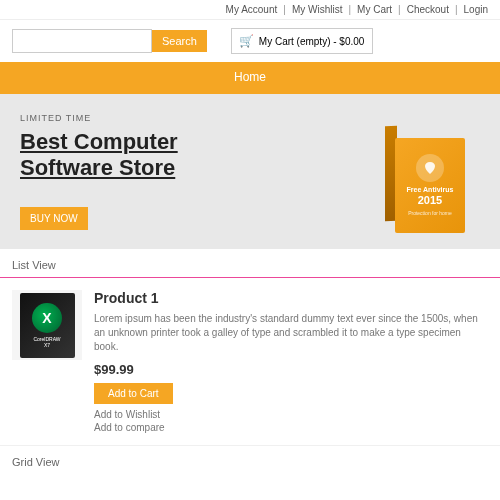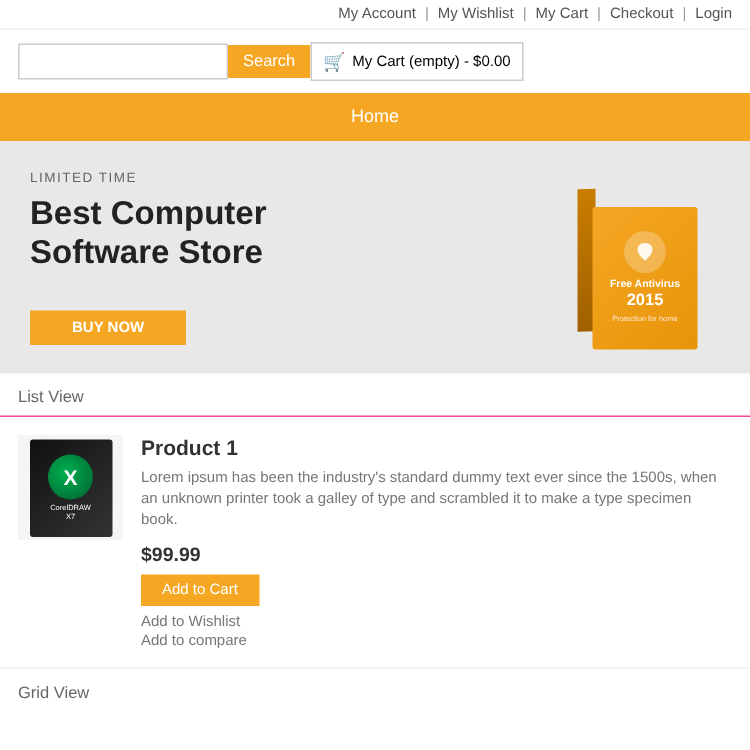--- a/index.html
+++ b/index.html
@@ -29,21 +29,21 @@
     .logo {
       font-size: 22px;
       font-weight: bold;
     }
     .logo .software { color: #f5a623; }
     .logo .tech { color: #333; }
 
     .header-right {
       display: flex;
       align-items: center;
-      gap: 0;
+      gap: 24px;
     }
     .search-form {
       display: flex;
       align-items: center;
     }
     .search-input {
       border: 1px solid #ccc;
       padding: 5px 8px;
       font-size: 11px;
       width: 140px;
@@ -95,30 +95,30 @@
       background: #e8e8e8;
       position: relative;
       height: 155px;
       display: flex;
       align-items: center;
       padding: 16px 20px;
       overflow: hidden;
     }
     .hero-text { flex: 1; }
     .hero-text .limited { font-size: 9px; color: #666; letter-spacing: 1px; text-transform: uppercase; margin-bottom: 6px; }
-    .hero-text h1 { font-size: 22px; font-weight: bold; color: #222; line-height: 1.2; margin-bottom: 12px; }
+    .hero-text h1 { font-size: 22px; font-weight: bold; color: #222; line-height: 1.2; margin-bottom: 12px; text-decoration: underline; }
     .buy-now-btn {
       background: #f5a623;
       color: #fff;
       border: none;
-      padding: 6px 28px;
+      padding: 6px 10px;
       font-size: 10px;
       cursor: pointer;
       text-transform: uppercase;
-      font-weight: bold;
+      font-weight: normal;
     }
     .hero-image {
       width: 110px;
       height: 130px;
       position: relative;
       display: flex;
       align-items: center;
       justify-content: center;
     }
     

